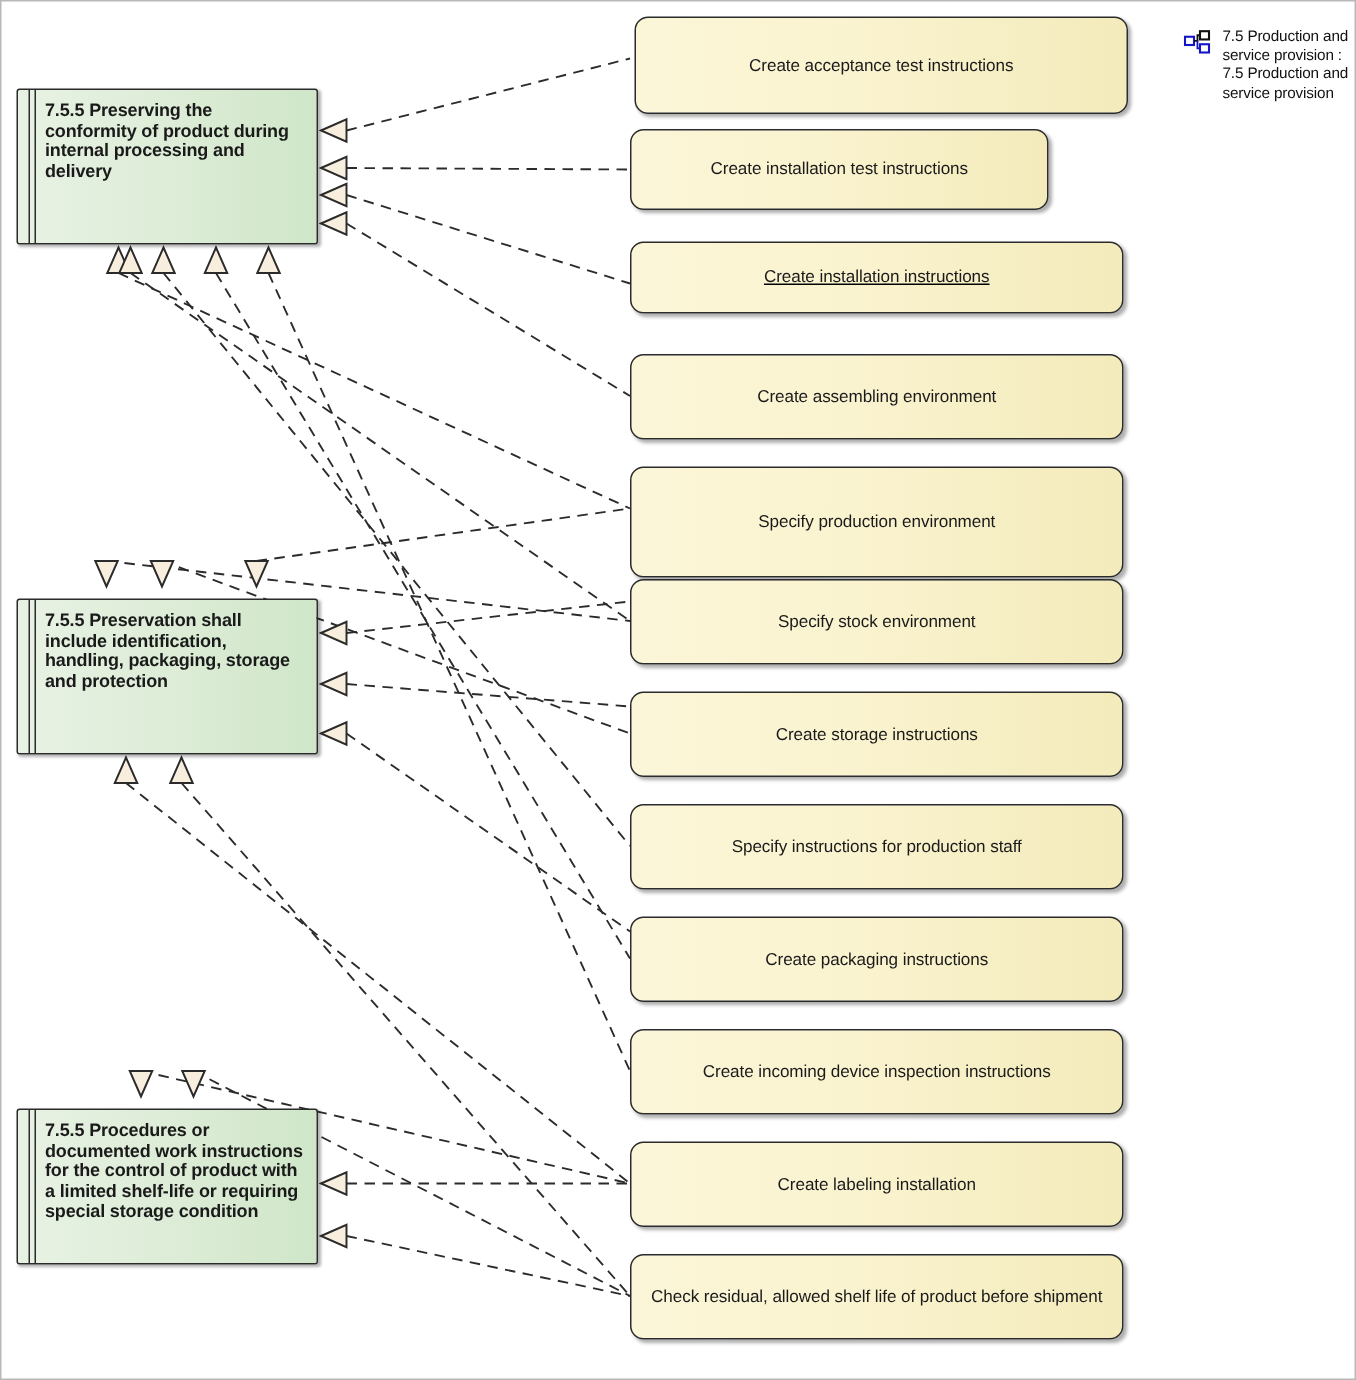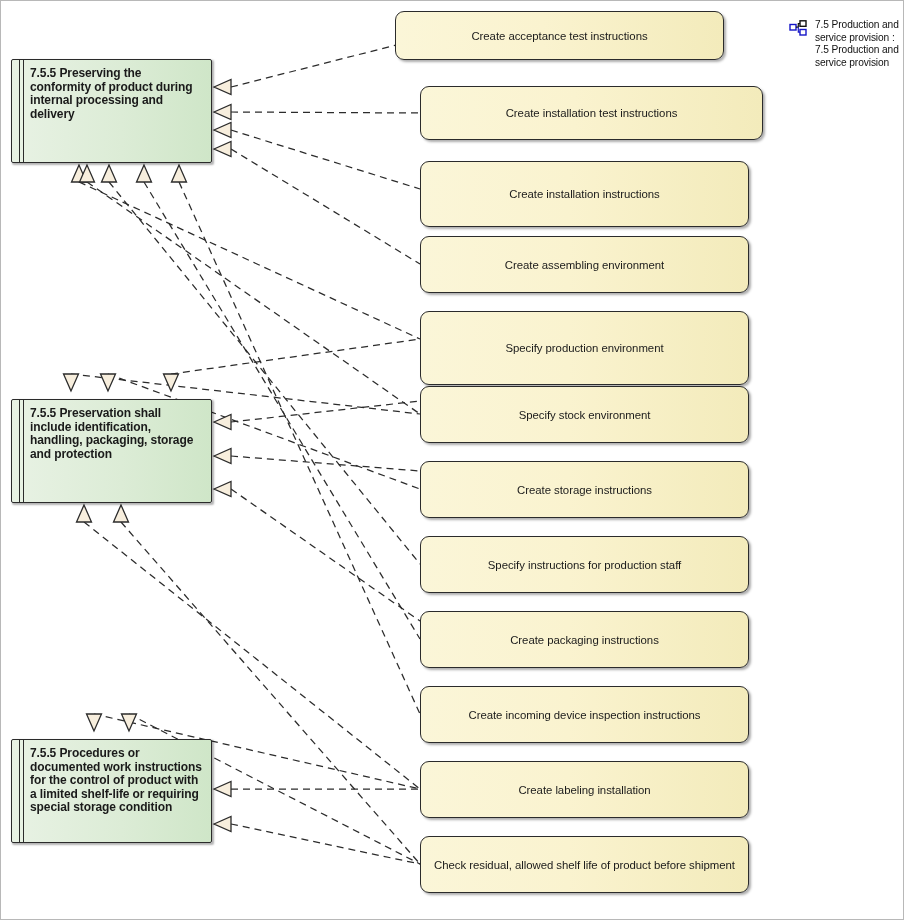--- a/index.html
+++ b/index.html
@@ -136,27 +136,27 @@
       <div class="req" style="left: 10px; top: 398px; width: 201px; height: 104px;">
         <div class="bar1"></div>
         <div class="bar2"></div>
         <div class="rtext">7.5.5 Preservation shall include identification, handling, packaging, storage and protection</div>
       </div>
       <div class="req" style="left: 10px; top: 738px; width: 201px; height: 104px;">
         <div class="bar1"></div>
         <div class="bar2"></div>
         <div class="rtext">7.5.5 Procedures or documented work instructions for the control of product with a limited shelf-life or requiring special storage condition</div>
       </div>
-      <div class="act" style="left: 394px; top: 10px; width: 329px; height: 49px;">
+      <div class="act" style="left: 422px; top: 10px; width: 329px; height: 65px;">
         <div class="atext">Create acceptance test instructions</div>
       </div>
-      <div class="act" style="left: 419px; top: 85px; width: 343px; height: 54px;">
+      <div class="act" style="left: 419px; top: 85px; width: 279px; height: 54px;">
         <div class="atext">Create installation test instructions</div>
       </div>
-      <div class="act" style="left: 419px; top: 160px; width: 329px; height: 66px;">
+      <div class="act" style="left: 419px; top: 160px; width: 329px; height: 48px; text-decoration: underline;">
         <div class="atext">Create installation instructions</div>
       </div>
       <div class="act" style="left: 419px; top: 235px; width: 329px; height: 57px;">
         <div class="atext">Create assembling environment</div>
       </div>
       <div class="act" style="left: 419px; top: 310px; width: 329px; height: 74px; justify-content: center;">
         <div class="atext">Specify production environment</div>
       </div>
       <div class="act" style="left: 419px; top: 385px; width: 329px; height: 57px;">
         <div class="atext">Specify stock environment</div>

